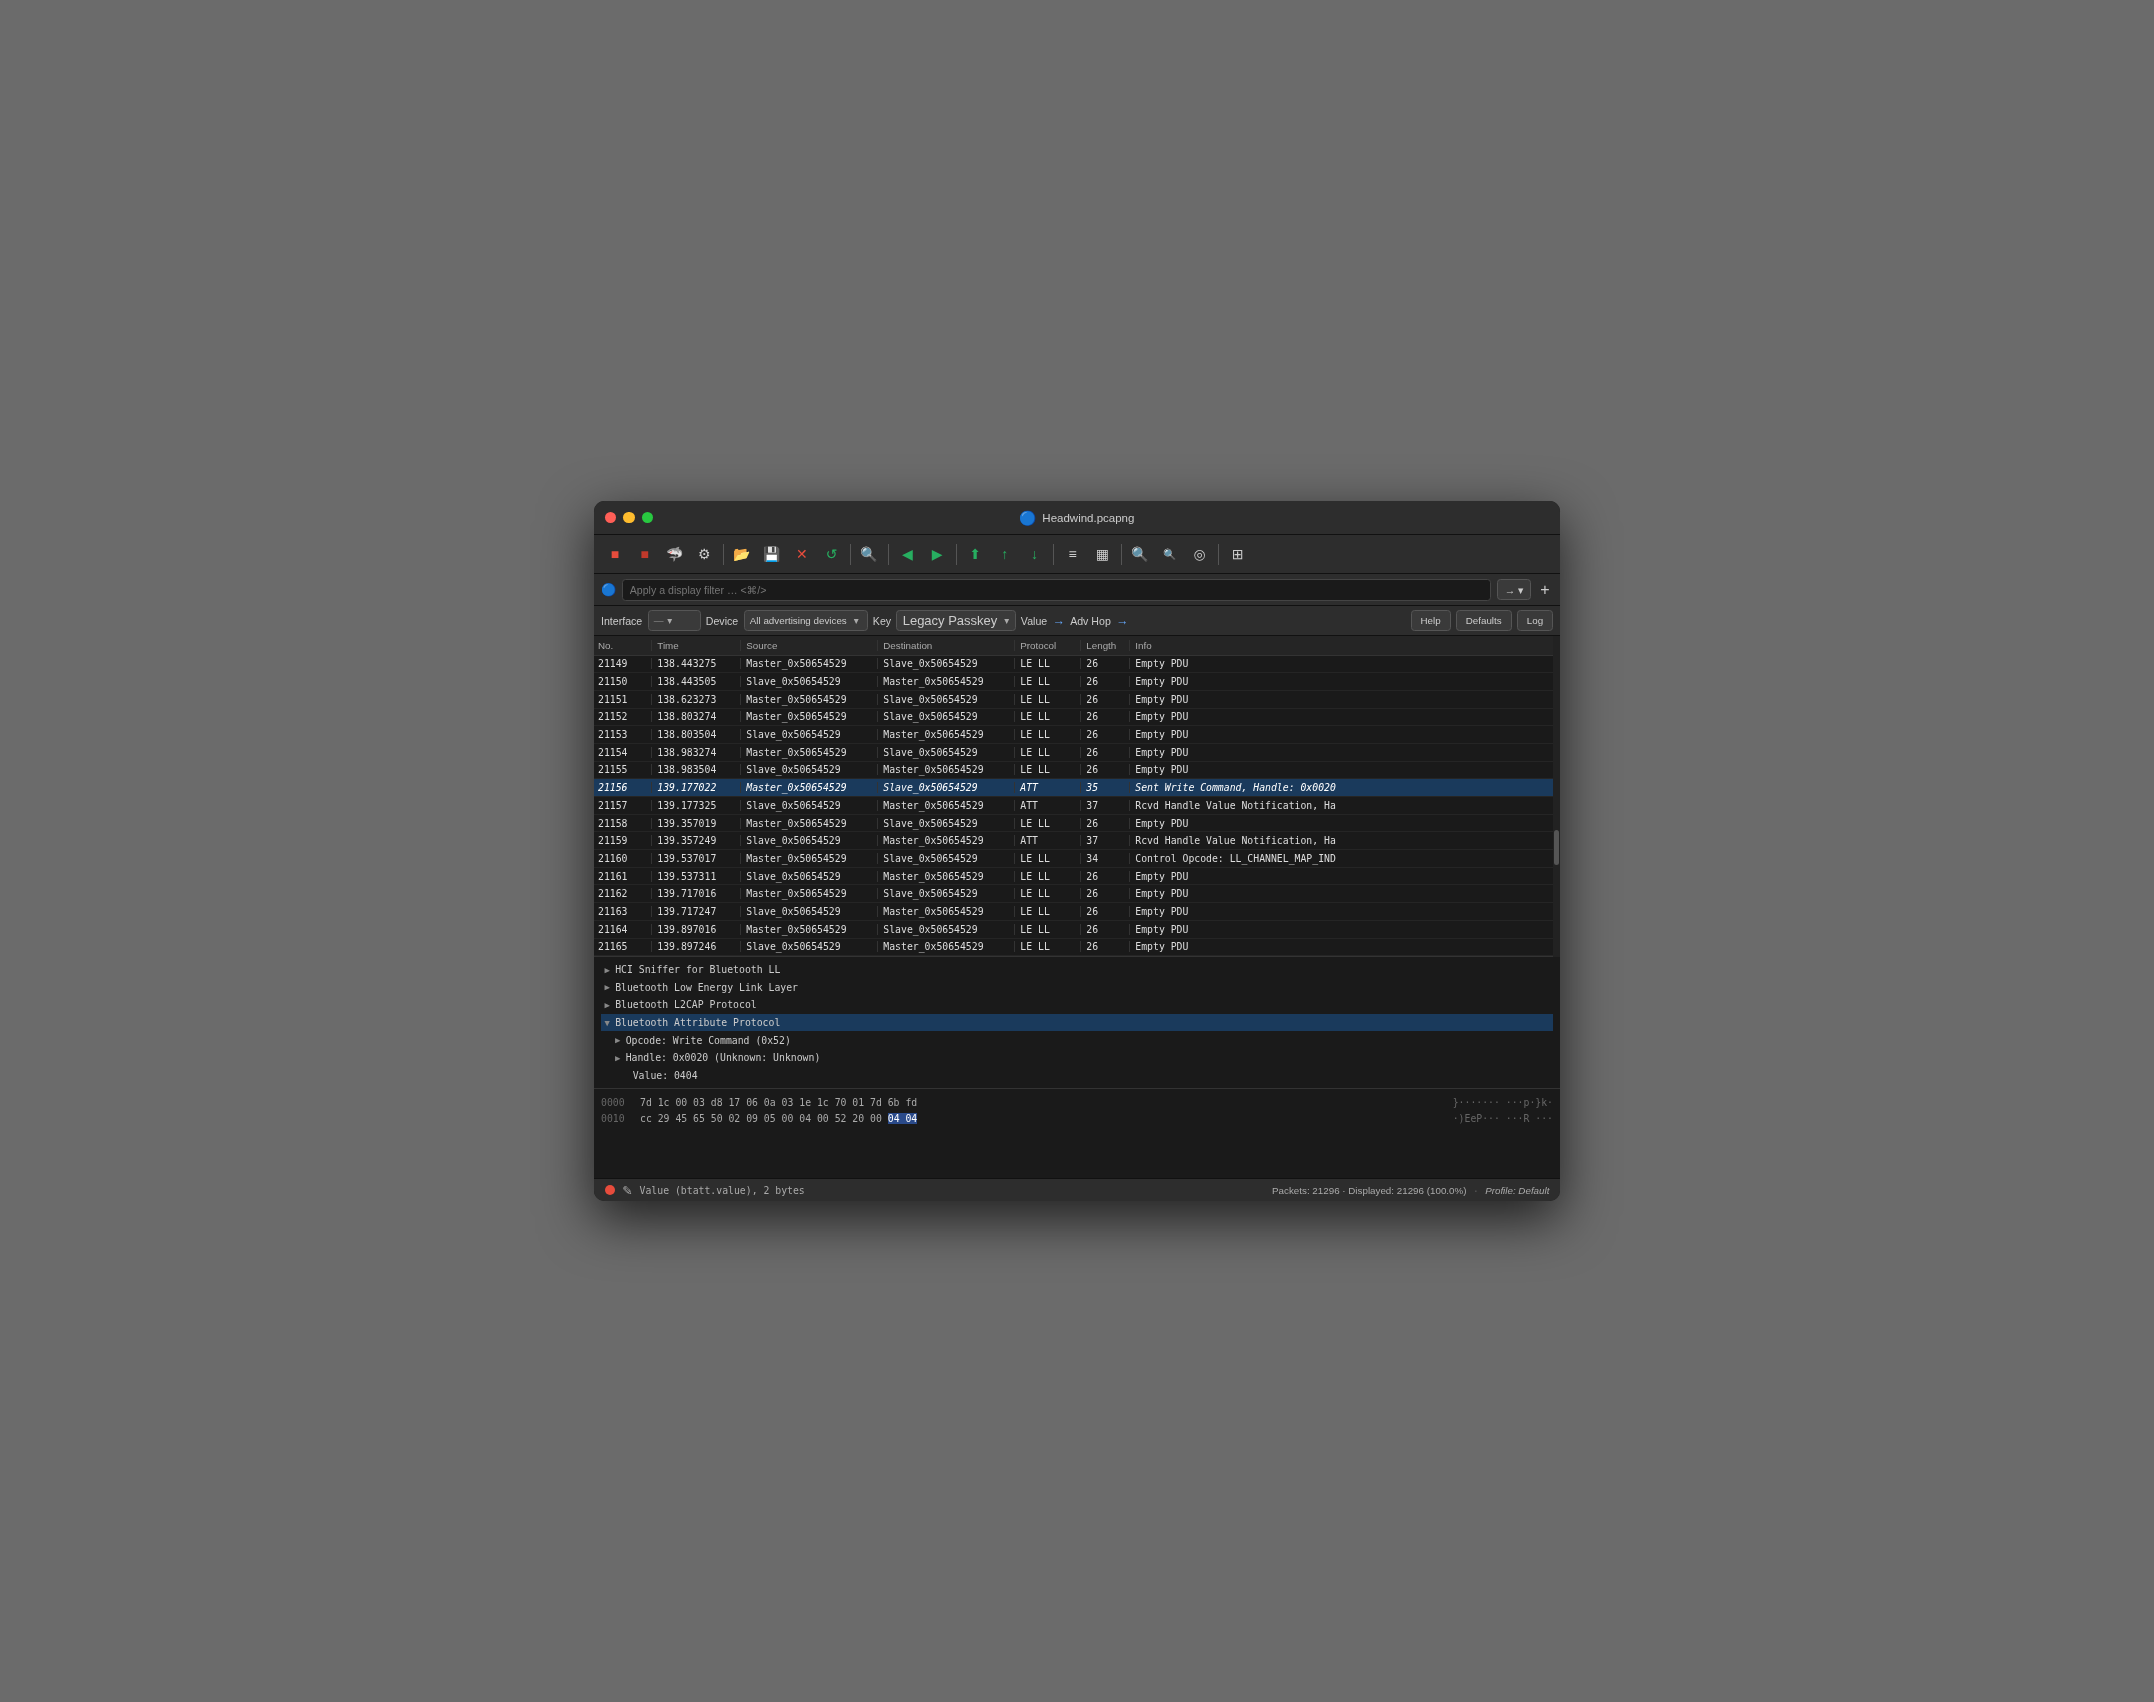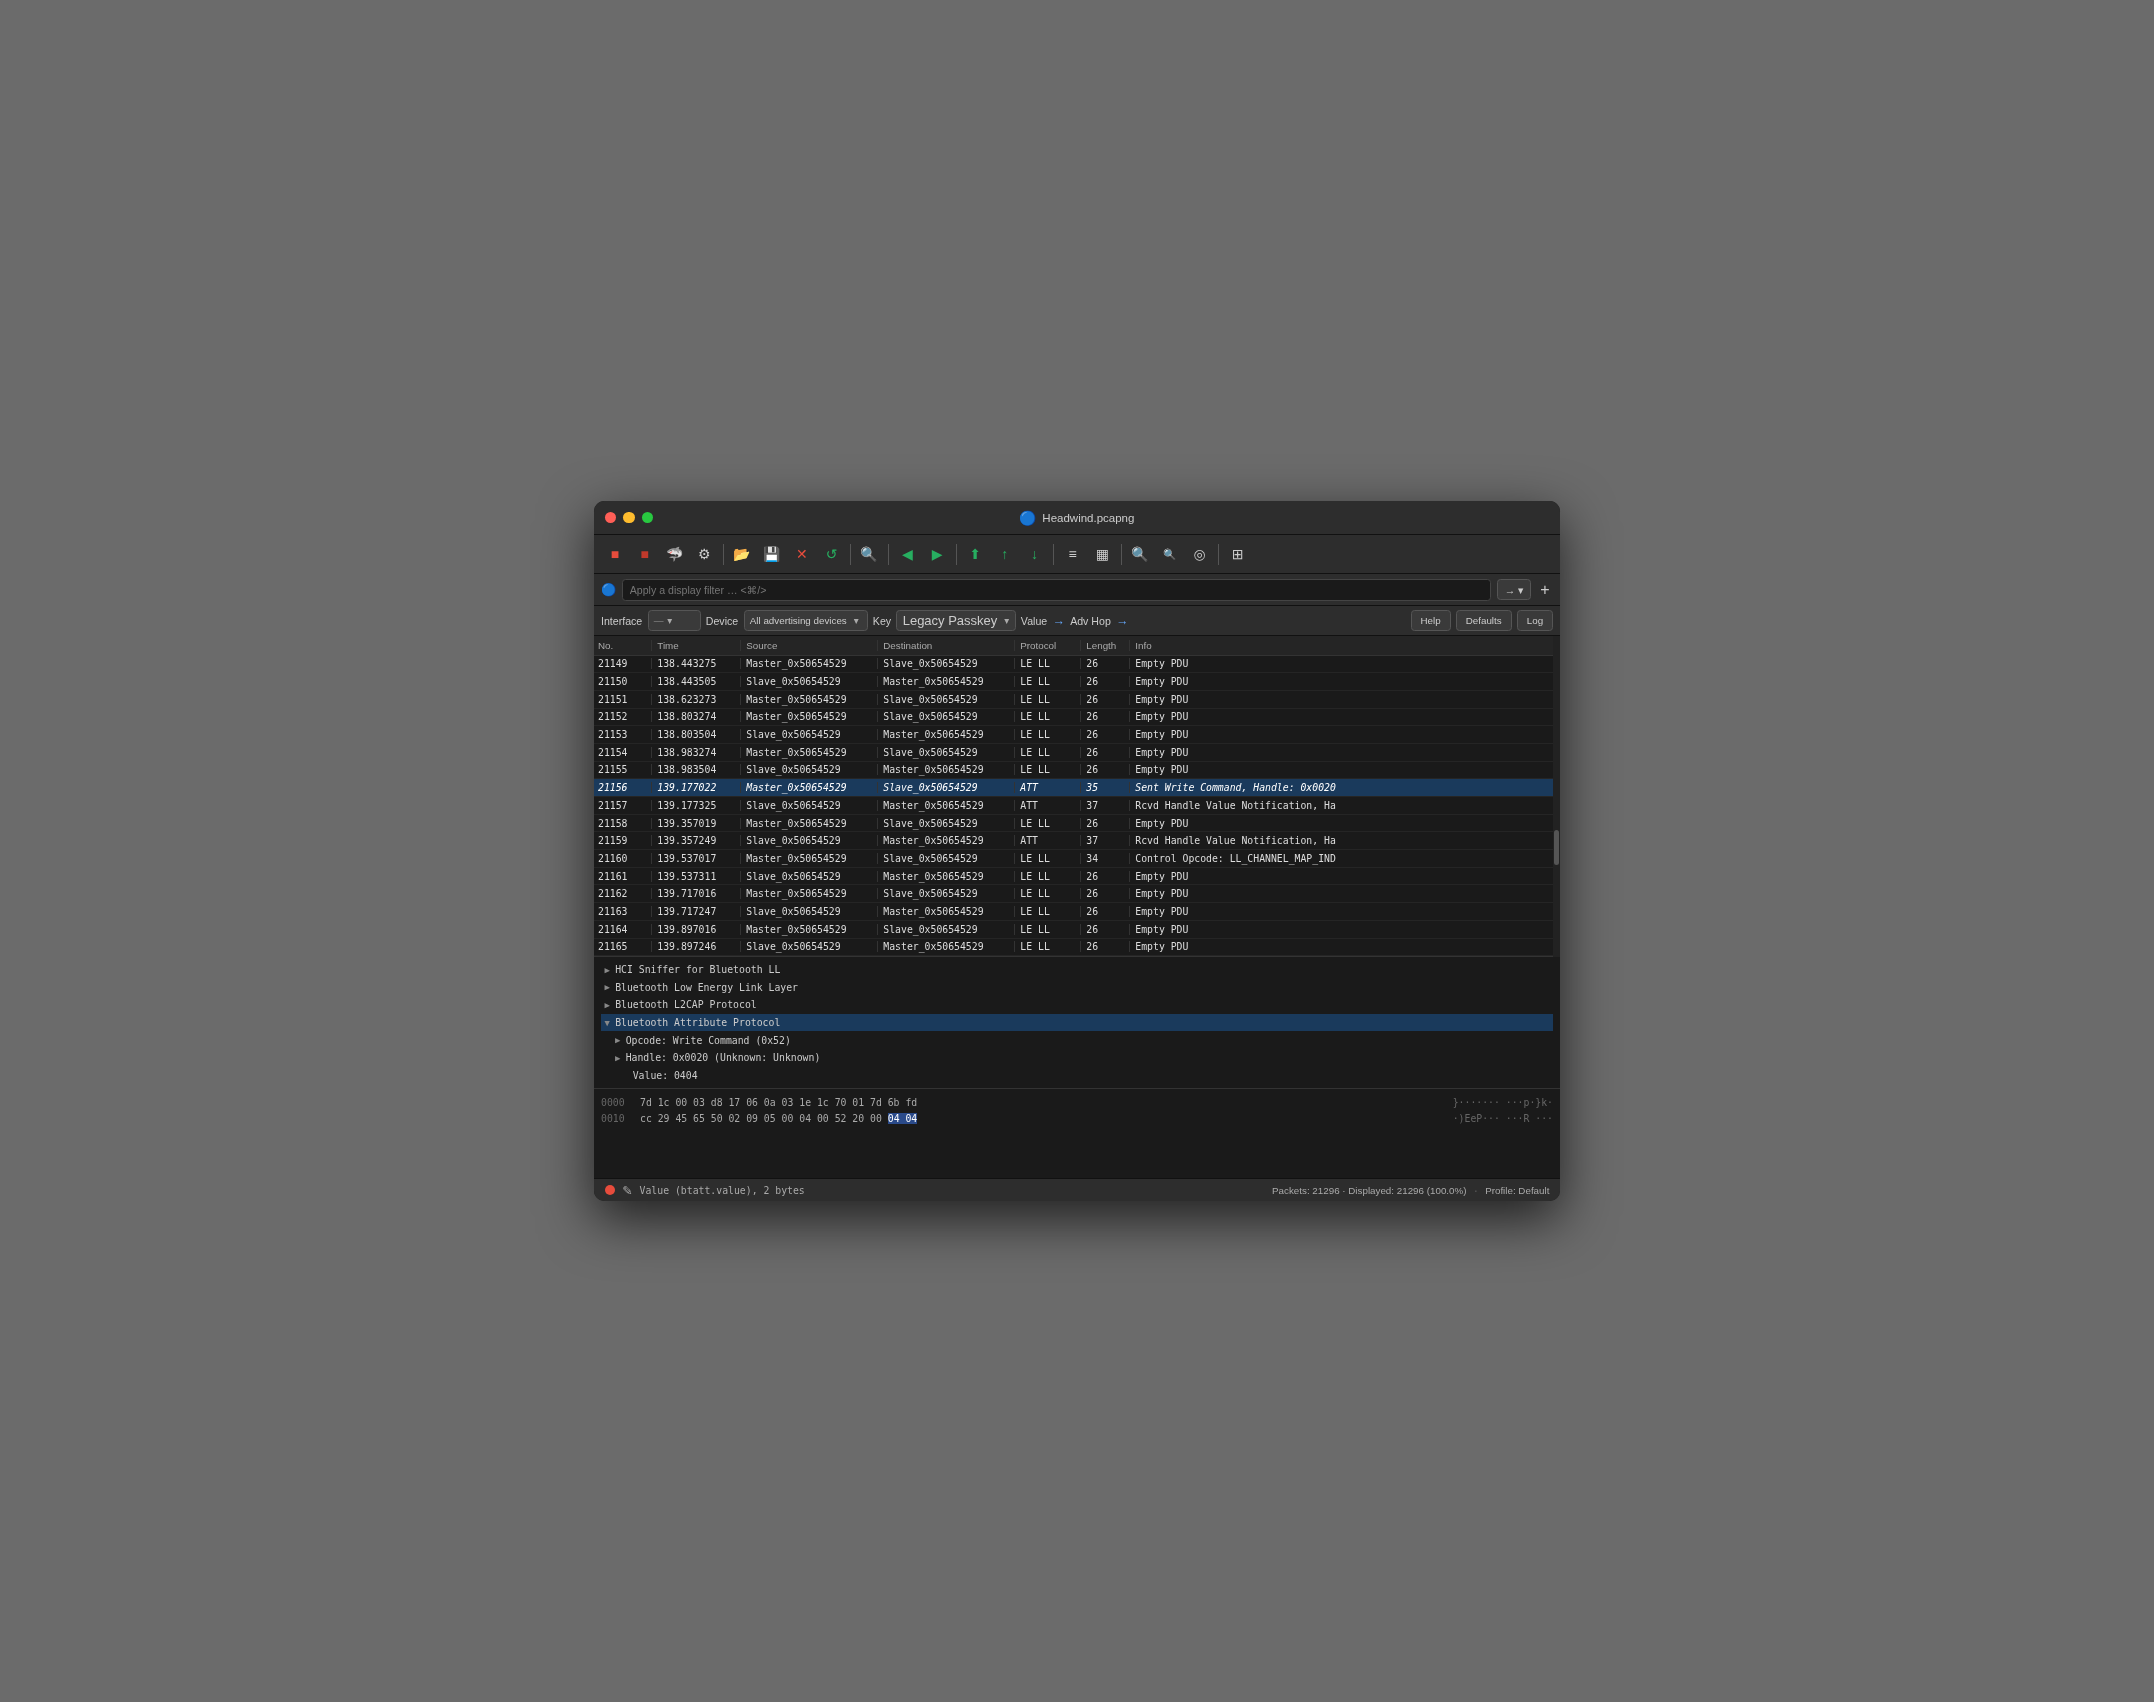--- a/index.html
+++ b/index.html
@@ -215,21 +215,21 @@
       align-items: center;
       padding: 0 10.6px;
       gap: 7px;
       border-top: 0.9px solid #111;
     }
     .status-dot { width: 10.6px; height: 10.6px; border-radius: 50%; background: #e74c3c; flex-shrink: 0; }
     .status-edit { color: #aaa; font-size: 12.4px; cursor: pointer; }
     .status-text { color: #aaa; font-size: 9.8px; font-family: 'Menlo', monospace; }
     .status-spacer { flex: 1; }
     .status-packets { color: #aaa; font-size: 9.8px; }
-    .status-profile { color: #aaa; font-size: 9.8px; }
+    .status-profile { color: #aaa; font-size: 9.8px; font-style: italic; }
     .scrollbar-track {
       width: 7px;
       background: #222;
       position: absolute;
       right: 0;
       top: 0;
       bottom: 0;
     }
     .scrollbar-thumb {
       width: 5.3px;

